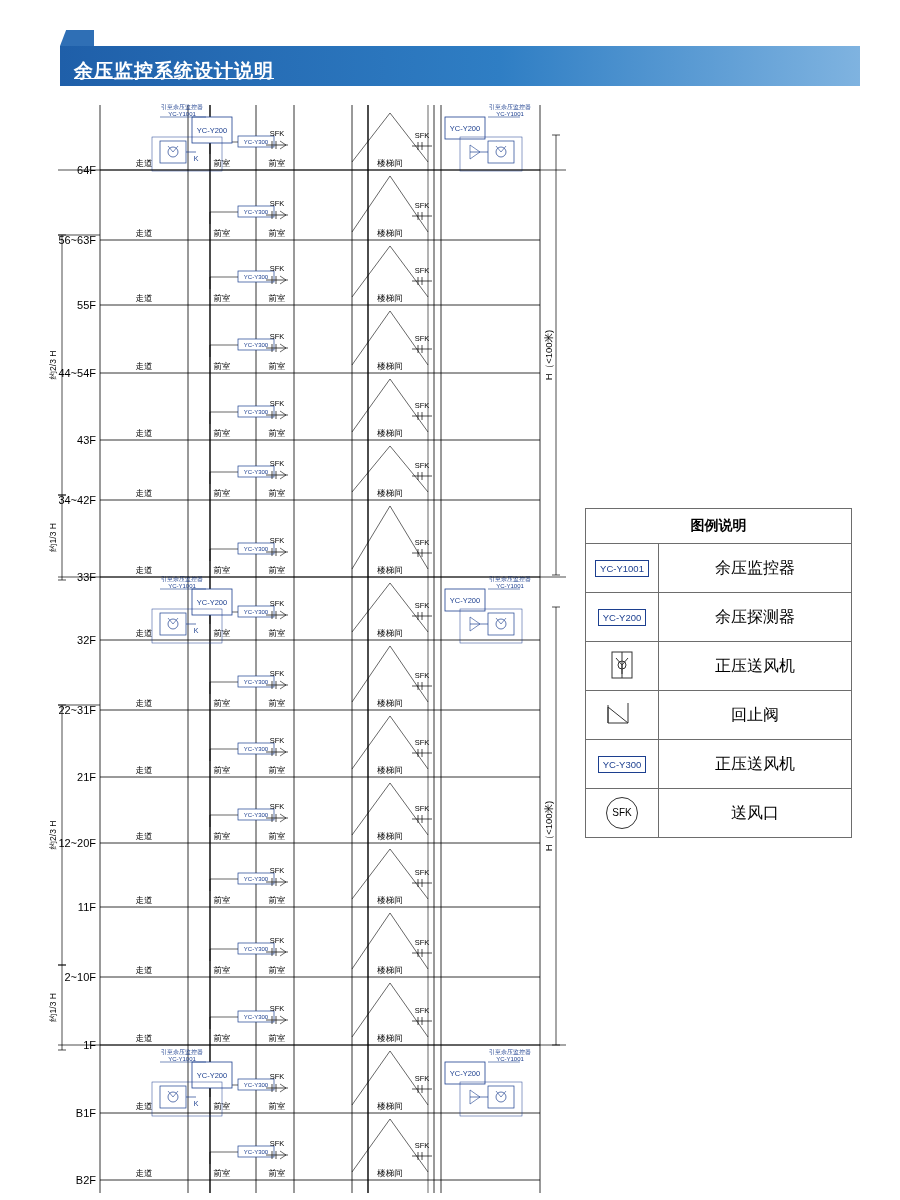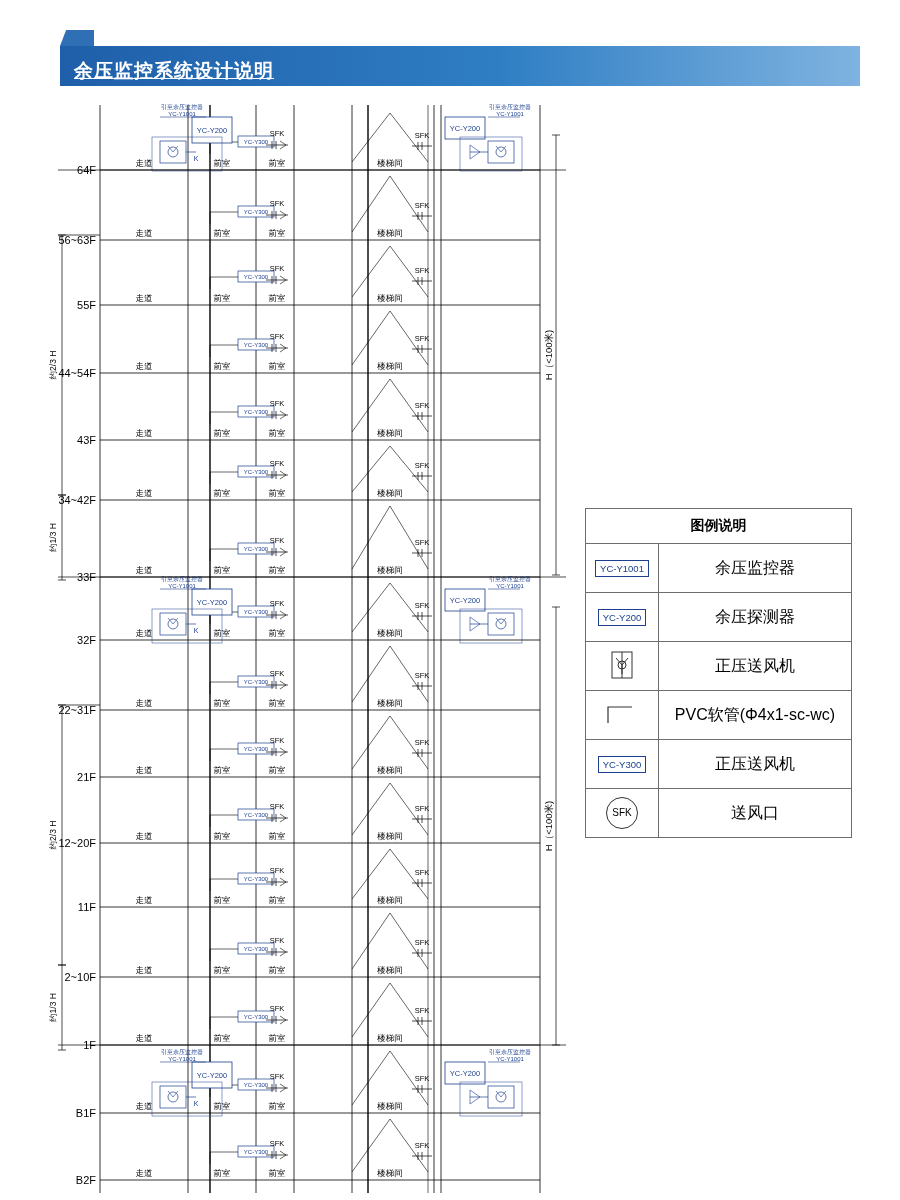--- a/index.html
+++ b/index.html
@@ -582,23 +582,25 @@
               <line x1="24" y1="4" x2="24" y2="30" stroke="#333" stroke-width="1"></line>
               <circle cx="24" cy="17" r="4" fill="none" stroke="#333" stroke-width="1"></circle>
               <line x1="24" y1="17" x2="18" y2="10" stroke="#333" stroke-width="1"></line>
               <line x1="24" y1="17" x2="30" y2="10" stroke="#333" stroke-width="1"></line>
               <line x1="24" y1="17" x2="24" y2="26" stroke="#333" stroke-width="1"></line>
             </svg></td>
           <td class="desc">正压送风机</td>
         </tr>
         <tr>
           <td class="sym"><svg width="48" height="34" viewBox="0 0 48 34">
-              <path d="M10 26 L10 10 L34 10" fill="none" stroke="#333" stroke-width="1.2"></path>
+              <line x1="10" y1="26" x2="10" y2="8" stroke="#333" stroke-width="1"></line>
+              <path d="M10 26 L10 10 L30 26 Z" fill="none" stroke="#333" stroke-width="1"></path>
+              <line x1="30" y1="6" x2="30" y2="26" stroke="#333" stroke-width="1"></line>
             </svg></td>
-          <td class="desc">PVC软管(Φ4x1-sc-wc)</td>
+          <td class="desc">回止阀</td>
         </tr>
         <tr>
           <td class="sym"><span class="box-sym">YC-Y300</span></td>
           <td class="desc">正压送风机</td>
         </tr>
         <tr>
           <td class="sym"><span class="sfk-circle">SFK</span></td>
           <td class="desc">送风口</td>
         </tr>
       </tbody>

